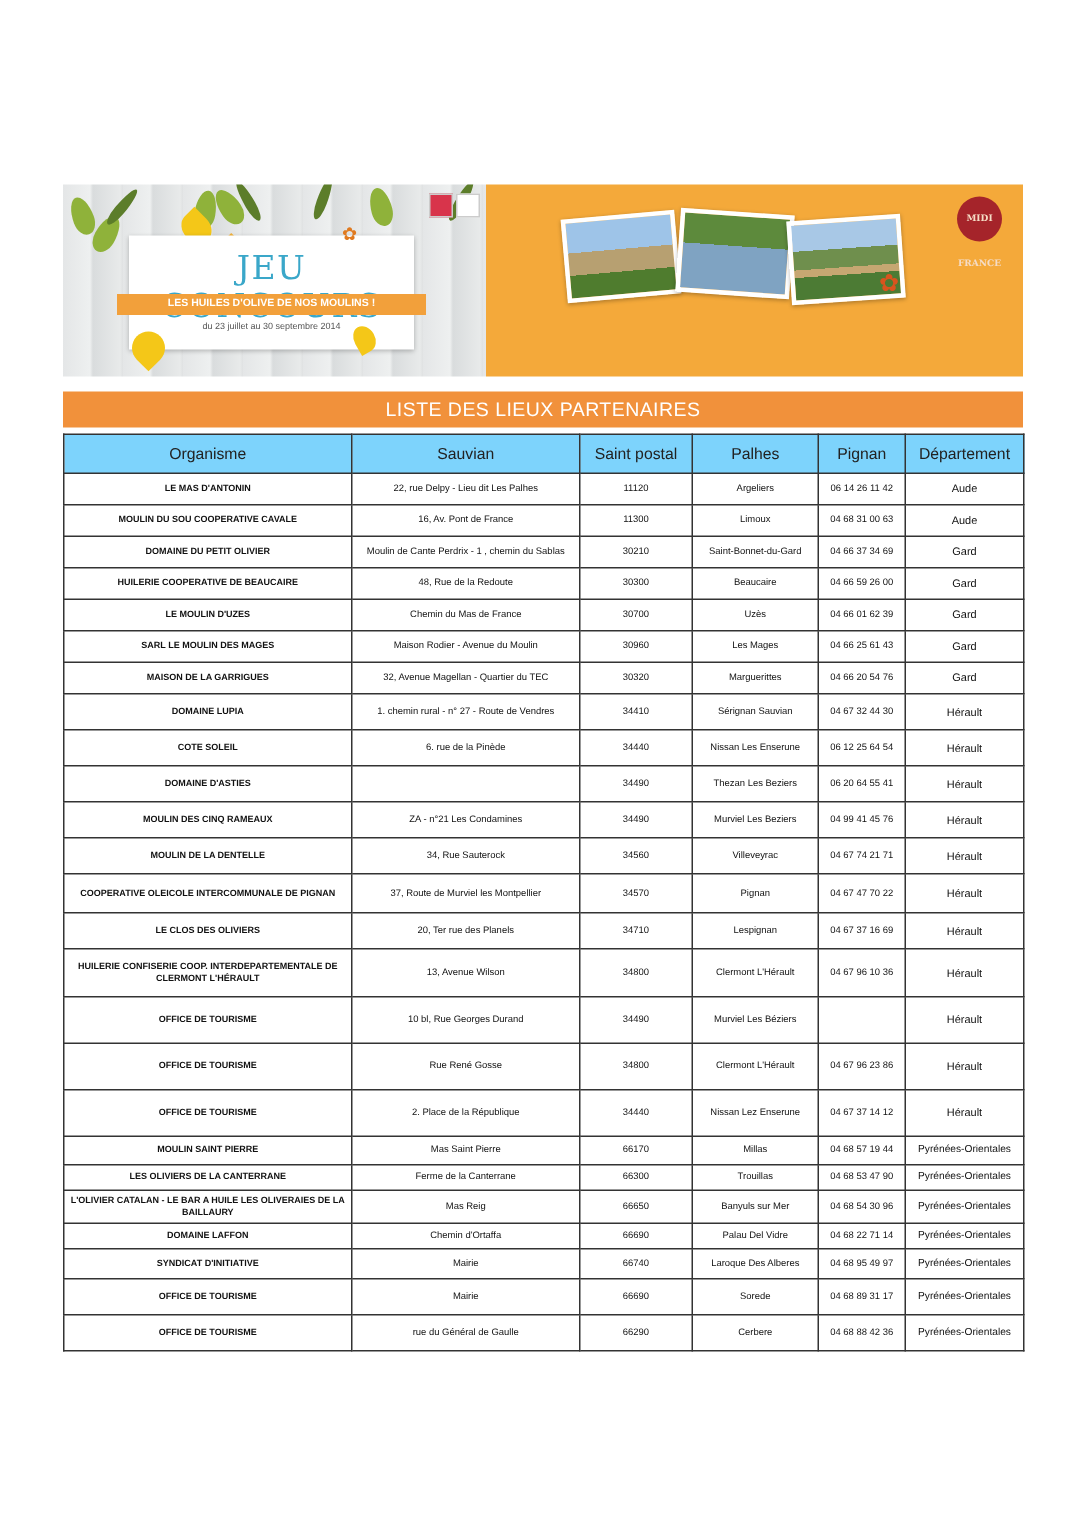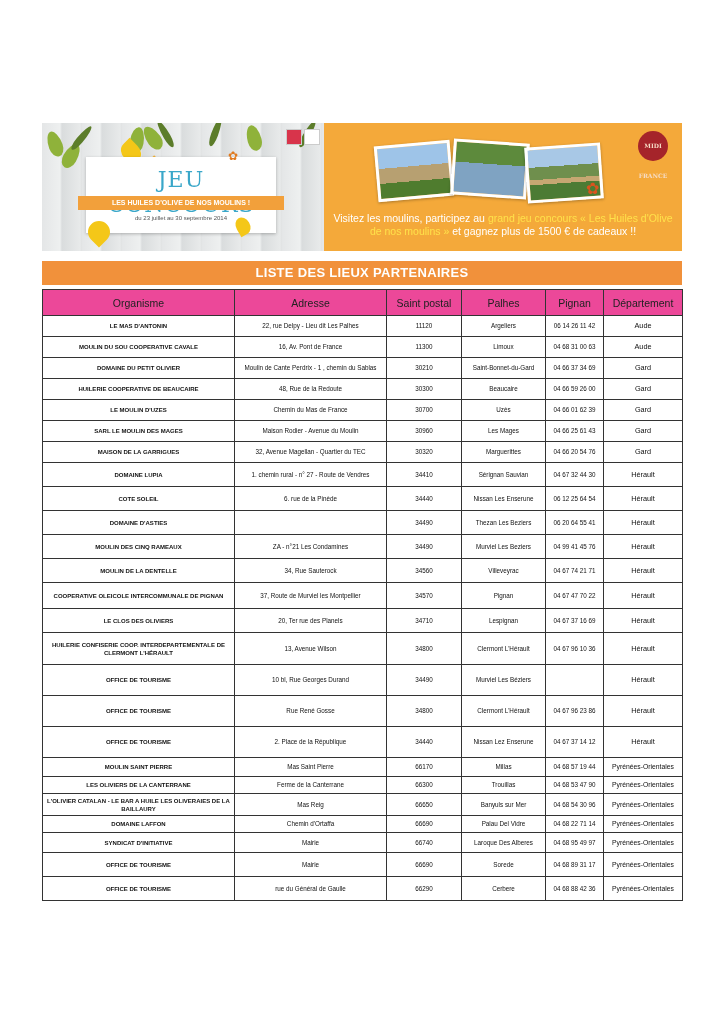--- a/index.html
+++ b/index.html
@@ -31,27 +31,27 @@
   .photo3 { left: 202px; top: 22px; transform: rotate(-4deg); background: linear-gradient(#a8c8e6 0 35%, #6f8f4d 35% 60%, #c6a772 60% 70%, #4c7b34 70%); }
   .midi-logo { position: absolute; right: 14px; top: 8px; width: 30px; height: 30px; border-radius: 50%;
                background: #a5242a; color: #f5dcc5; font-size: 6px; font-weight: bold; text-align: center;
                line-height: 30px; font-family: "DejaVu Serif", serif; }
   .promo { position: absolute; left: 8px; right: 8px; top: 89px; text-align: center; font-size: 10.5px;
            color: #fff; line-height: 13px; }
   .promo .hl { color: #ffe24a; }
 
   
   .section-bar { position: absolute; left: 42px; top: 261px; width: 640px; height: 24px; background: #f1913b;
-                 color: #fff; font-weight: bold; font-size: 13px; text-align: center; line-height: 24px;
+                 color: #fff; font-weight: normal; font-size: 13px; text-align: center; line-height: 24px;
                  letter-spacing: 0.3px; }
 
   
   table.partners { position: absolute; left: 42px; top: 289px; width: 640px; border-collapse: collapse;
                    table-layout: fixed; font-size: 6.3px; }
-  table.partners th { background: #ec4899; font-weight: normal; font-size: 10.5px; height: 23px;
+  table.partners th { background: #7dd3fc; font-weight: normal; font-size: 10.5px; height: 23px;
                       border: 1.3px solid #333; color: #222; }
   table.partners td { border: 1.3px solid #333; text-align: center; vertical-align: middle; padding: 0 2px;
                       line-height: 8px; }
   table.partners td.org { font-weight: bold; font-size: 6px; }
   .c-org { width: 192px; } .c-adr { width: 152px; } .c-cp { width: 75px; }
   .c-ville { width: 84px; } .c-contact { width: 58px; } .c-dep { width: 79px; }
   td.dep { font-size: 7.3px; }
   td.dep.small { font-size: 6.8px; }
 </style>
 </head>
@@ -80,41 +80,38 @@
     <div class="butterfly" style="left:186px;top:26px">✿</div>
     <div class="drop" style="left:46px;top:98px;width:22px;height:22px;transform:rotate(-45deg)"></div>
     <div class="drop" style="left:194px;top:94px;width:14px;height:18px;transform:rotate(-30deg)"></div>
   </div>
   <div class="banner-right">
     <div class="photo photo1"></div>
     <div class="photo photo2"></div>
     <div class="photo photo3"></div>
     <div class="butterfly" style="left:262px;top:56px;font-size:16px;color:#d9541e">✿</div>
     <div class="midi-logo">MIDI FRANCE</div>
-    <div class="promo">
-      <span>Visitez les moulins, participez au </span><span class="hl">grand jeu concours « Les Huiles d'Olive de nos moulins »</span><span> et gagnez plus de 1500 € de cadeaux !!</span>
-    </div>
   </div>
 </div>
 
 <div class="section-bar">LISTE DES LIEUX PARTENAIRES</div>
 
 <table class="partners">
   <colgroup>
     <col class="c-org">
       <col class="c-adr">
       <col class="c-cp">
       <col class="c-ville">
       <col class="c-contact">
       <col class="c-dep">
   </colgroup>
   <thead>
     <tr>
       <th>Organisme</th>
-      <th>Adresse</th>
+      <th>Sauvian</th>
       <th>Saint postal</th>
       <th>Palhes</th>
       <th>Pignan</th>
       <th>Département</th>
     </tr>
   </thead>
   <tbody id="rows">
       <tr style="height: 21px;">
         <td class="org">LE MAS D'ANTONIN</td>
         <td>22, rue Delpy - Lieu dit Les Palhes</td>

